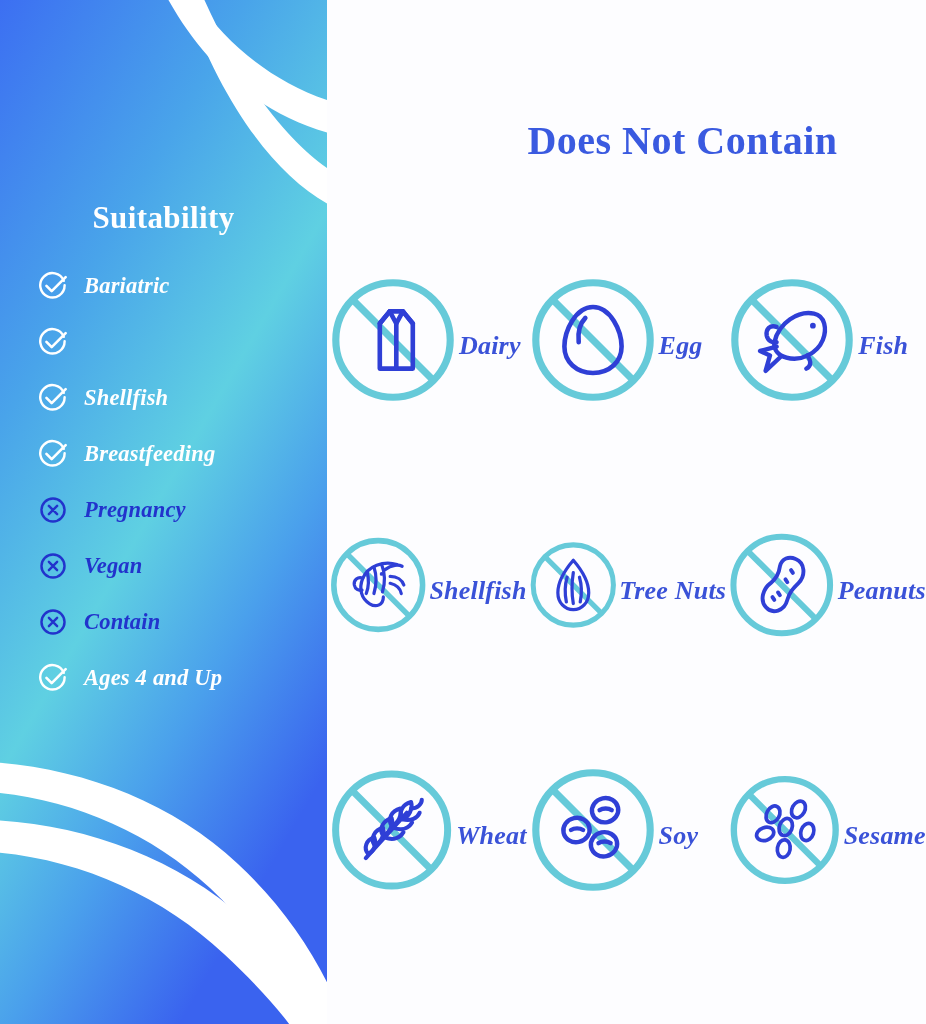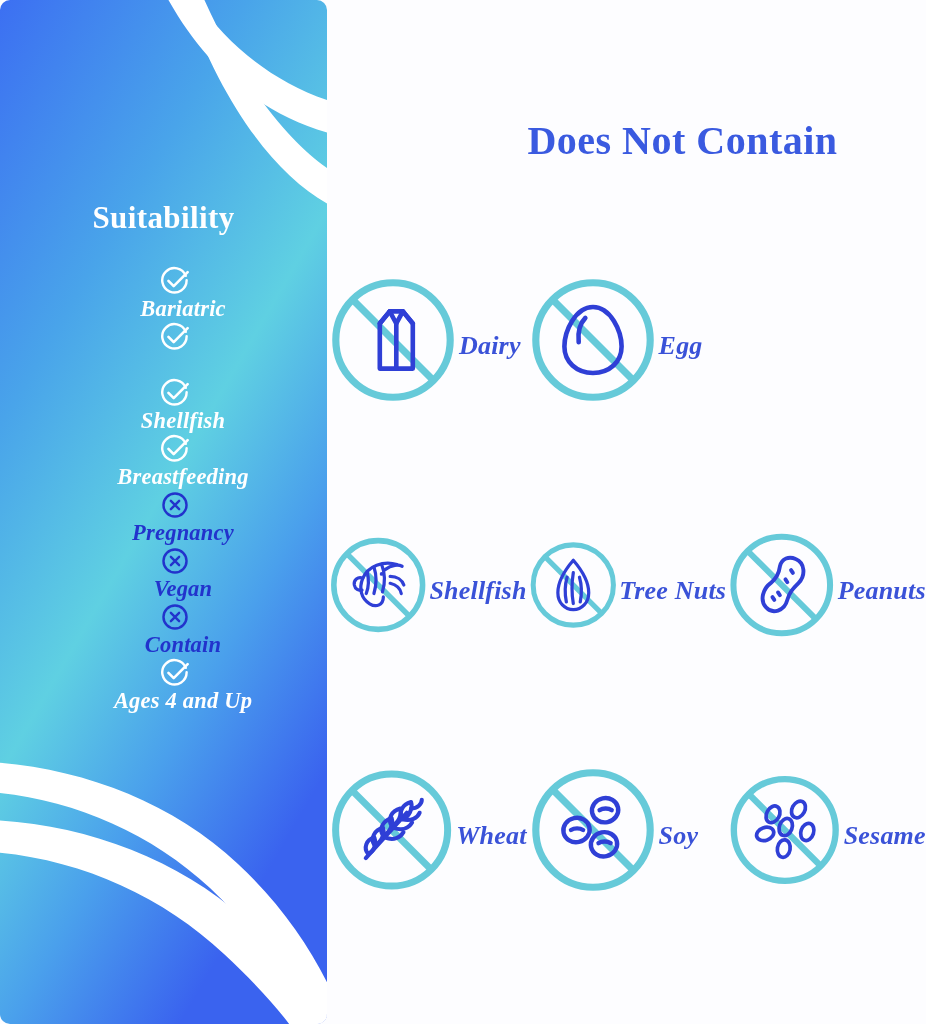--- a/index.html
+++ b/index.html
@@ -9,21 +9,20 @@
     font-family:"Liberation Serif",serif;
     overflow:hidden;
     position:relative;
   }
   #root{position:relative;width:926px;height:1024px;overflow:hidden;background:#fdfdff;}
 
   
   .panel{
     position:absolute;left:0;top:0;width:327px;height:1024px;
     overflow:hidden;
-    border-radius:10px;
   }
   .panel-svg{position:absolute;left:0;top:0;}
 
   .panel-content{
     position:absolute;left:0;top:0;width:327px;height:1024px;
     z-index:3;
   }
   .panel-title{
     position:absolute;left:0;top:200px;width:327px;
     text-align:center;
@@ -31,21 +30,21 @@
     font-family:"Liberation Serif",serif;
     font-weight:bold;
     font-size:31px;
     letter-spacing:0.4px;
   }
   .suit-list{
     position:absolute;left:38px;top:266px;width:290px;
   }
   .suit-row{
     display:flex;align-items:center;
-    height:39px;margin-bottom:17px;flex-direction:column;
+    height:39px;margin-bottom:17px;
   }
   .suit-icon{
     width:30px;height:30px;flex:0 0 30px;
     margin-right:16px;
     display:block;
   }
   .suit-label{
     font-family:"Liberation Serif",serif;
     font-style:italic;font-weight:bold;
     font-size:22.5px;
@@ -228,20 +227,34 @@
             <circle cx="60" cy="60" r="52" fill="none" stroke="#66cad9" stroke-width="6.5"></circle>
             <line x1="23.2" y1="23.2" x2="96.8" y2="96.8" stroke="#66cad9" stroke-width="6.5"></line>
             <g fill="none" stroke="#2f3fd6" stroke-width="4.2" stroke-linecap="round">
               <path d="M60 30 C 44 30, 34 52, 34 66 C 34 80, 45 90, 60 90 C 75 90, 86 80, 86 66 C 86 52, 76 30, 60 30 Z"></path>
               <path d="M47 62 C 46 52, 49 44, 53 40"></path>
             </g>
           </svg>
           <div class="cell-label">Egg</div>
         </div>
 
+        <div class="cell">
+          <svg class="cell-badge" viewBox="0 0 120 120">
+            <circle cx="60" cy="60" r="52" fill="none" stroke="#66cad9" stroke-width="6.5"></circle>
+            <line x1="23.2" y1="23.2" x2="96.8" y2="96.8" stroke="#66cad9" stroke-width="6.5"></line>
+            <g fill="none" stroke="#2f3fd6" stroke-width="4" stroke-linejoin="round" stroke-linecap="round">
+              <path d="M44 62 C 48 44, 66 33, 80 36 C 90 38, 92 50, 88 60 C 83 72, 68 80, 55 76 C 48 74, 43 69, 44 62 Z"></path>
+              <path d="M46 48 C 40 46, 36 50, 37 56 C 38 61, 43 63, 46 62"></path>
+              <path d="M50 75 L36 88 L40 74 L31 70 L46 66"></path>
+              <path d="M74 74 C 78 80, 77 84, 73 86"></path>
+              <circle cx="79" cy="47" r="2.6" fill="#2f3fd6" stroke="none"></circle>
+            </g>
+          </svg>
+          <div class="cell-label">Fish</div>
+        </div>
 
       </div>
 
       <div class="grid-row">
 
         <div class="cell">
           <svg class="cell-badge" viewBox="0 0 120 120">
             <circle cx="60" cy="60" r="52" fill="none" stroke="#66cad9" stroke-width="6.5"></circle>
             <line x1="23.2" y1="23.2" x2="96.8" y2="96.8" stroke="#66cad9" stroke-width="6.5"></line>
             <g fill="none" stroke="#2f3fd6" stroke-width="3.8" stroke-linejoin="round" stroke-linecap="round">

